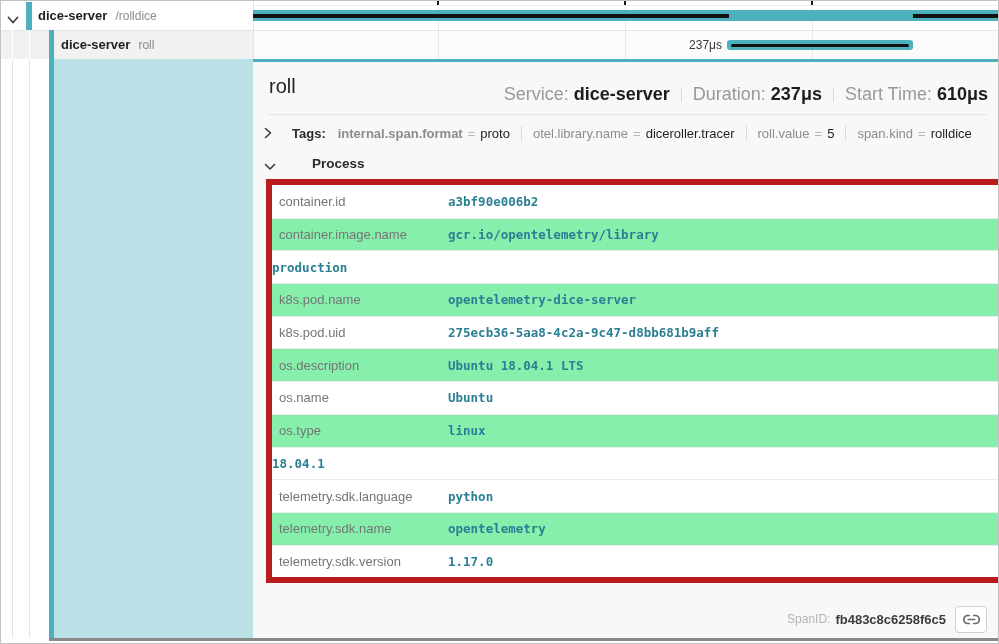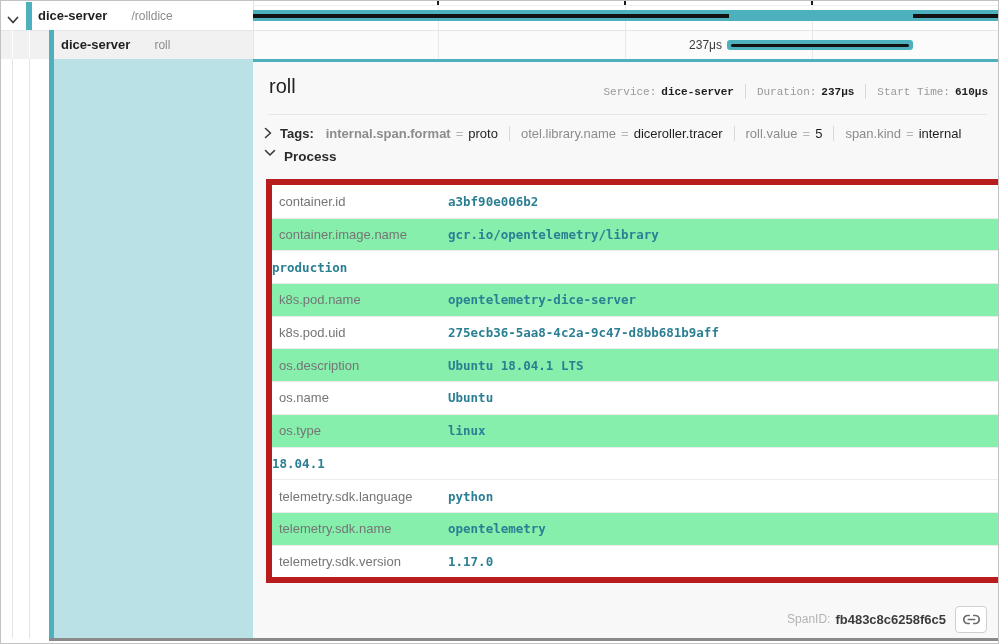--- a/index.html
+++ b/index.html
@@ -14,52 +14,52 @@
   .rowsep{left:0;top:29px;width:999px;height:1px;background:#e6e6e6;}
   .tree-timeline-divider{left:252px;top:0;width:1px;height:58px;background:#e4e4e4;}
   .gridline{top:1px;width:1px;height:57px;background:#e9e9e9;}
   .tick{top:0;width:2px;height:4px;background:#1b1b1b;}
   .ruler-base{left:252px;top:4px;width:747px;height:1px;background:#efefef;}
 
   .span-stripe{background:#4cb1bd;}
   .row1-chevron{left:6px;top:10px;width:12px;height:9px;cursor:pointer;}
   .tree-label{font-size:13px;color:#1f1f1f;white-space:nowrap;cursor:pointer;}
   .tree-label .svc{font-weight:700;}
-  .tree-label .op{font-weight:400;font-size:12px;color:#8c8c8c;margin-left:24px;}
+  .tree-label .op{font-weight:400;font-size:12px;color:#8c8c8c;margin-left:8px;}
   .row2 .svc{font-weight:600;}
   .guide{width:1px;background:#e4e4e4;}
 
   .bar{background:#4cb1bd;}
   .bar-black{background:#121212;}
   .dur-label{left:621px;top:37px;width:100px;height:14px;line-height:14px;text-align:right;
              font-size:12px;color:#3a3a3a;}
 
   
   .detail-left-fill{left:53px;top:58px;width:199px;height:579px;background:#b9e1e6;}
   .detail-left-stripe{left:48px;top:58px;width:5px;height:579px;background:#4cb1bd;}
   .detail-panel{left:252px;top:58px;width:747px;height:579px;background:#f8f8f8;border-top:3px solid #4cb1bd;}
   .bottom-dark-line{left:48px;top:637px;width:951px;height:3px;background:#8a8a8a;}
 
   .detail-title{left:268px;top:74px;font-size:20px;font-weight:500;color:#232323;}
   .detail-header-right{left:500px;top:83px;width:487px;display:flex;justify-content:flex-end;align-items:center;
-                       font-size:11px;white-space:nowrap;font-family:Liberation Mono, monospace;}
+                       font-size:18px;white-space:nowrap;}
   .hlabel{color:#999;}
   .hval{color:#1d1d1d;font-weight:700;margin-left:5px;}
   .hsep{display:inline-block;width:1px;height:15px;background:#d9d9d9;margin:0 11px;}
   .header-divider{left:267px;top:113px;width:719px;height:1px;background:#e6e6e6;}
 
   .tags-row{left:263px;top:119px;height:26px;display:flex;align-items:center;font-size:13px;white-space:nowrap;cursor:pointer;}
-  .section-label{font-weight:700;color:#2b2b2b;margin-left:8px;}
+  .section-label{font-weight:700;color:#2b2b2b;margin-left:20px;}
   .tag-key{color:#8c8c8c;}
   .tag-eq{color:#b5b5b5;margin:0 5px;}
   .tag-val{color:#1f1f1f;}
   .tag-sep{display:inline-block;width:1px;height:15px;background:#d9d9d9;margin:0 11px;}
   .tags-row .first{margin-left:12px;font-weight:bold;}
 
-  .process-row{left:263px;top:148px;height:22px;display:flex;align-items:flex-start;font-size:13.5px;cursor:pointer;}
+  .process-row{left:263px;top:148px;height:22px;display:flex;align-items:flex-end;font-size:13.5px;cursor:pointer;gap:16px;}
 
   .kv-table{left:265px;top:178px;width:810px;border:6px solid #b91c1c;background:#fff;}
   .kv-row{display:flex;height:32.7px;align-items:center;background:#fff;}
   .kv-row.alt{background:#86efac;}
   .kv-row + .kv-row{border-top:1px solid #ececec;}
   .kv-key{width:176px;padding-left:7px;font-size:13px;color:#757575;flex:none;}
   .kv-val{font-family:"DejaVu Sans Mono", monospace;font-size:12.5px;font-weight:700;color:#2b7f93;}
 
   .detail-footer{left:252px;top:599px;width:747px;height:38px;display:flex;align-items:center;
                  justify-content:flex-end;padding-right:13px;}
@@ -148,21 +148,21 @@
     <span class="tag-val">diceroller.tracer</span>
     <span class="tag-sep"></span>
 
     <span class="tag-key">roll.value</span>
     <span class="tag-eq">=</span>
     <span class="tag-val">5</span>
     <span class="tag-sep"></span>
 
     <span class="tag-key">span.kind</span>
     <span class="tag-eq">=</span>
-    <span class="tag-val">internal</span>
+    <span class="tag-val">rolldice</span>
   </div>
 
   <div class="abs process-row">
     <span style="display:flex;">
       <svg width="12" height="8" viewBox="0 0 12 8">
           <polyline points="1.5,1.5 6,6 10.5,1.5" fill="none" stroke="#3a3a3a" stroke-width="1.6" stroke-linecap="round" stroke-linejoin="round"></polyline>
         </svg>
     </span>
     <span class="section-label">Process</span>
   </div>

